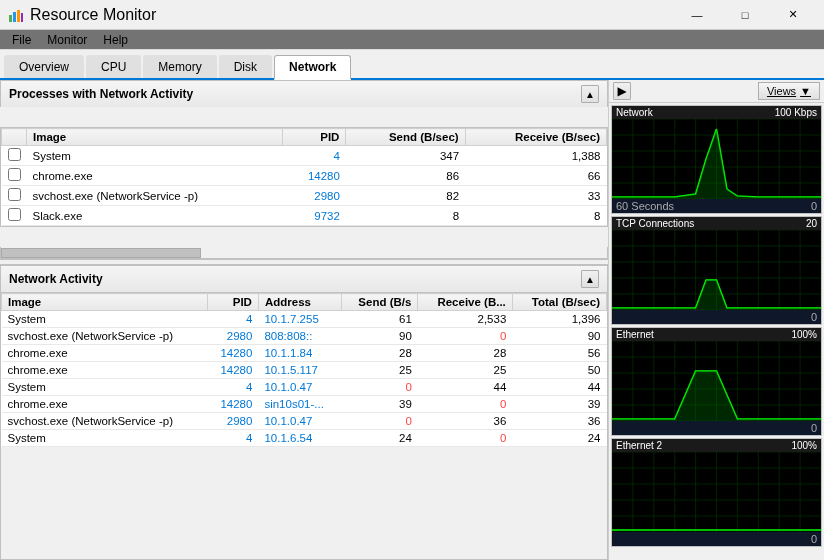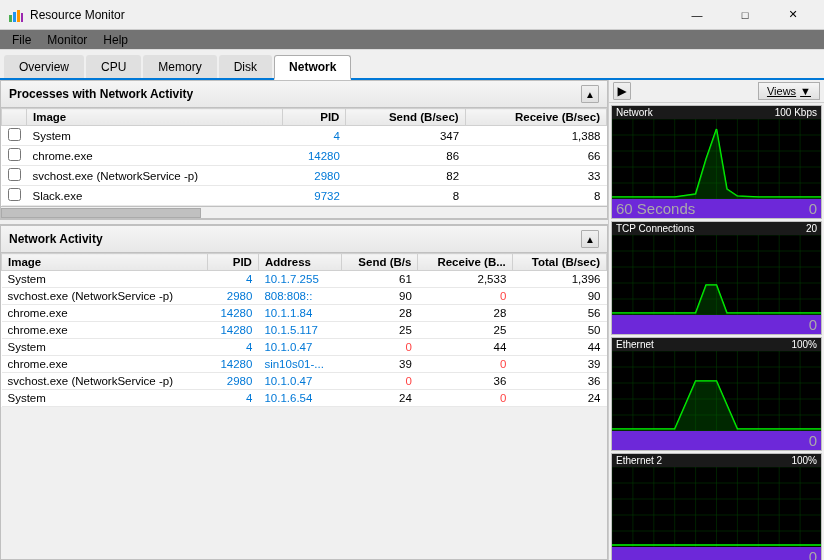--- a/index.html
+++ b/index.html
@@ -9,21 +9,21 @@
     .titlebar {
       background: #f0f0f0;
       height: 30px;
       display: flex;
       align-items: center;
       padding: 0 8px;
       border-bottom: 1px solid #ccc;
       user-select: none;
     }
     .titlebar-icon { width: 16px; height: 16px; margin-right: 6px; }
-    .titlebar-title { font-size: 12px; flex: 1; }
+    .titlebar-title { font-size: 16px; flex: 1; }
     .titlebar-controls { display: flex; gap: 2px; }
     .titlebar-btn {
       width: 46px; height: 30px;
       display: flex; align-items: center; justify-content: center;
       font-size: 11px; cursor: pointer; background: transparent;
       border: none; outline: none;
     }
 
     
     .menubar {
@@ -131,20 +131,21 @@
     }
 
     
     .cb-cell { width: 20px; padding: 2px 4px; }
     input[type=checkbox] { margin: 0; }
 
     
     .top-panel {
       display: flex;
       flex-direction: column;
+      gap: 20px;
     }
     .top-panel .table-container {
       flex: 1;
       max-height: 180px;
     }
 
     
     .bottom-panel {
       display: flex;
       flex-direction: column;
@@ -234,23 +235,23 @@
       width: 100%;
       height: 80px;
       position: relative;
       overflow: hidden;
     }
     .graph-canvas svg {
       width: 100%;
       height: 100%;
     }
     .graph-footer {
-      background: #6d28d9;
+      background: #0f172a;
       color: #aaa;
-      font-size: 15px;
+      font-size: 11px;
       padding: 1px 4px;
       display: flex;
       justify-content: space-between;
     }
 
     .pid-col { color: #0078d7; }
 
     
     .splitter {
       height: 6px;

